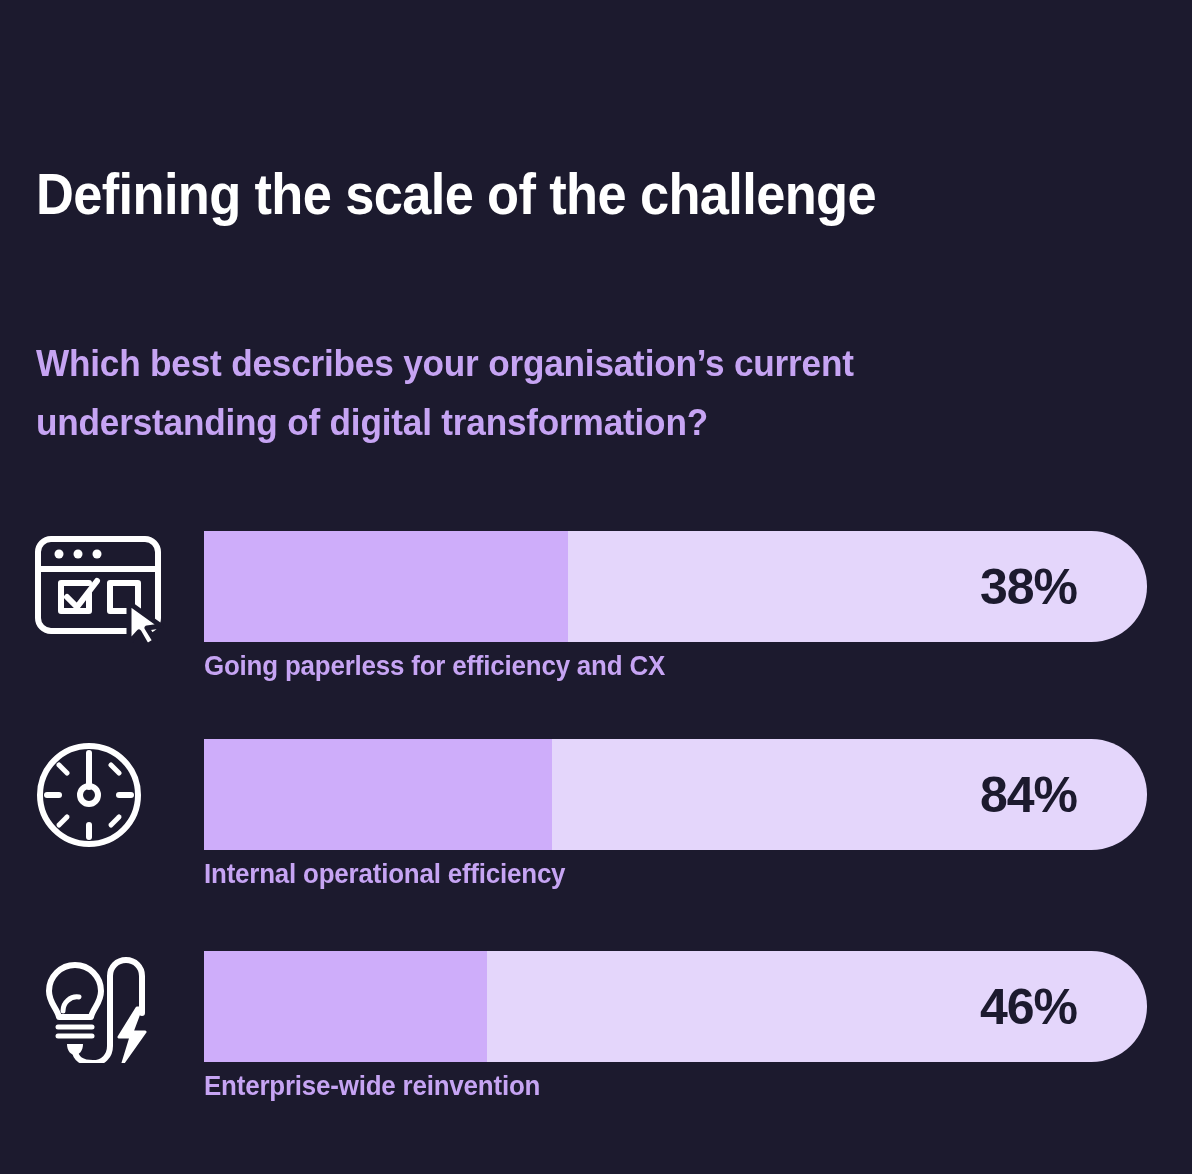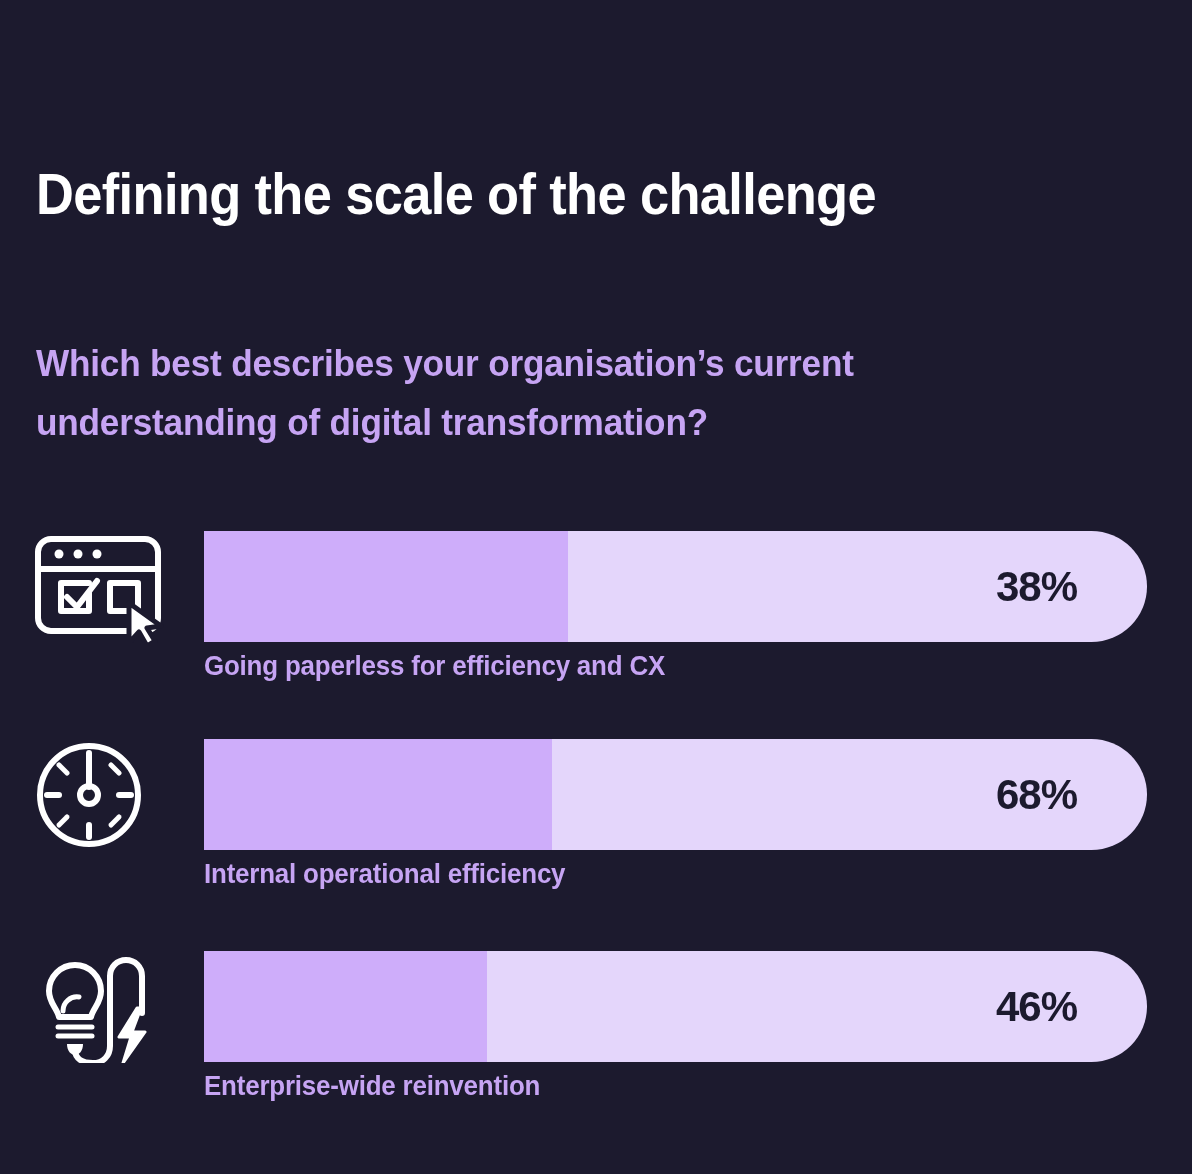--- a/index.html
+++ b/index.html
@@ -68,21 +68,21 @@
   }
   .bar-fill {
     position:absolute; left:0; top:0; bottom:0;
     background:#ceadfa;
     border-radius:0;
   }
   .bar-value {
     position:absolute;
     right:70px; top:50%;
     transform:translateY(-50%);
-    font-size:42px;
+    font-size:50px;
     font-weight:bold;
     color:#1c1a2e;
     letter-spacing:-1px;
     line-height:1;
   }
   .bar-label {
     position:absolute;
     left:204px;
     font-size:27px;
     font-weight:bold;
@@ -141,21 +141,21 @@
           <line x1="78" y1="26" x2="86" y2="34" stroke="#ffffff" stroke-width="5" stroke-linecap="round"></line>
           <line x1="26" y1="86" x2="34" y2="78" stroke="#ffffff" stroke-width="5" stroke-linecap="round"></line>
           <line x1="78" y1="86" x2="86" y2="78" stroke="#ffffff" stroke-width="5" stroke-linecap="round"></line>
           <line x1="56" y1="22" x2="56" y2="48" stroke="#ffffff" stroke-width="6" stroke-linecap="round"></line>
           <circle cx="56" cy="56" r="9" stroke="#ffffff" stroke-width="6"></circle>
         </svg>
       </div>
       <div class="bar-wrap">
         <div class="bar-track"></div>
         <div class="bar-fill" style="width:36.9%;"></div>
-        <div class="bar-value">68%</div>
+        <div class="bar-value">84%</div>
       </div>
       <div class="bar-label" style="top:120px;">Internal operational efficiency</div>
     </div>
 
     <div class="row" style="top:907px;">
       <div class="icon-slot">
         <svg width="140" height="112" viewBox="0 0 140 112" fill="none">
           <path d="M16 40 a26 26 0 0 1 52 0 c0 12 -8 17 -10 26 H26 c-2 -9 -10 -14 -10 -26 Z" stroke="#ffffff" stroke-width="6" stroke-linejoin="round"></path>
           <line x1="25" y1="76" x2="59" y2="76" stroke="#ffffff" stroke-width="5" stroke-linecap="round"></line>
           <line x1="25" y1="85" x2="59" y2="85" stroke="#ffffff" stroke-width="5" stroke-linecap="round"></line>

